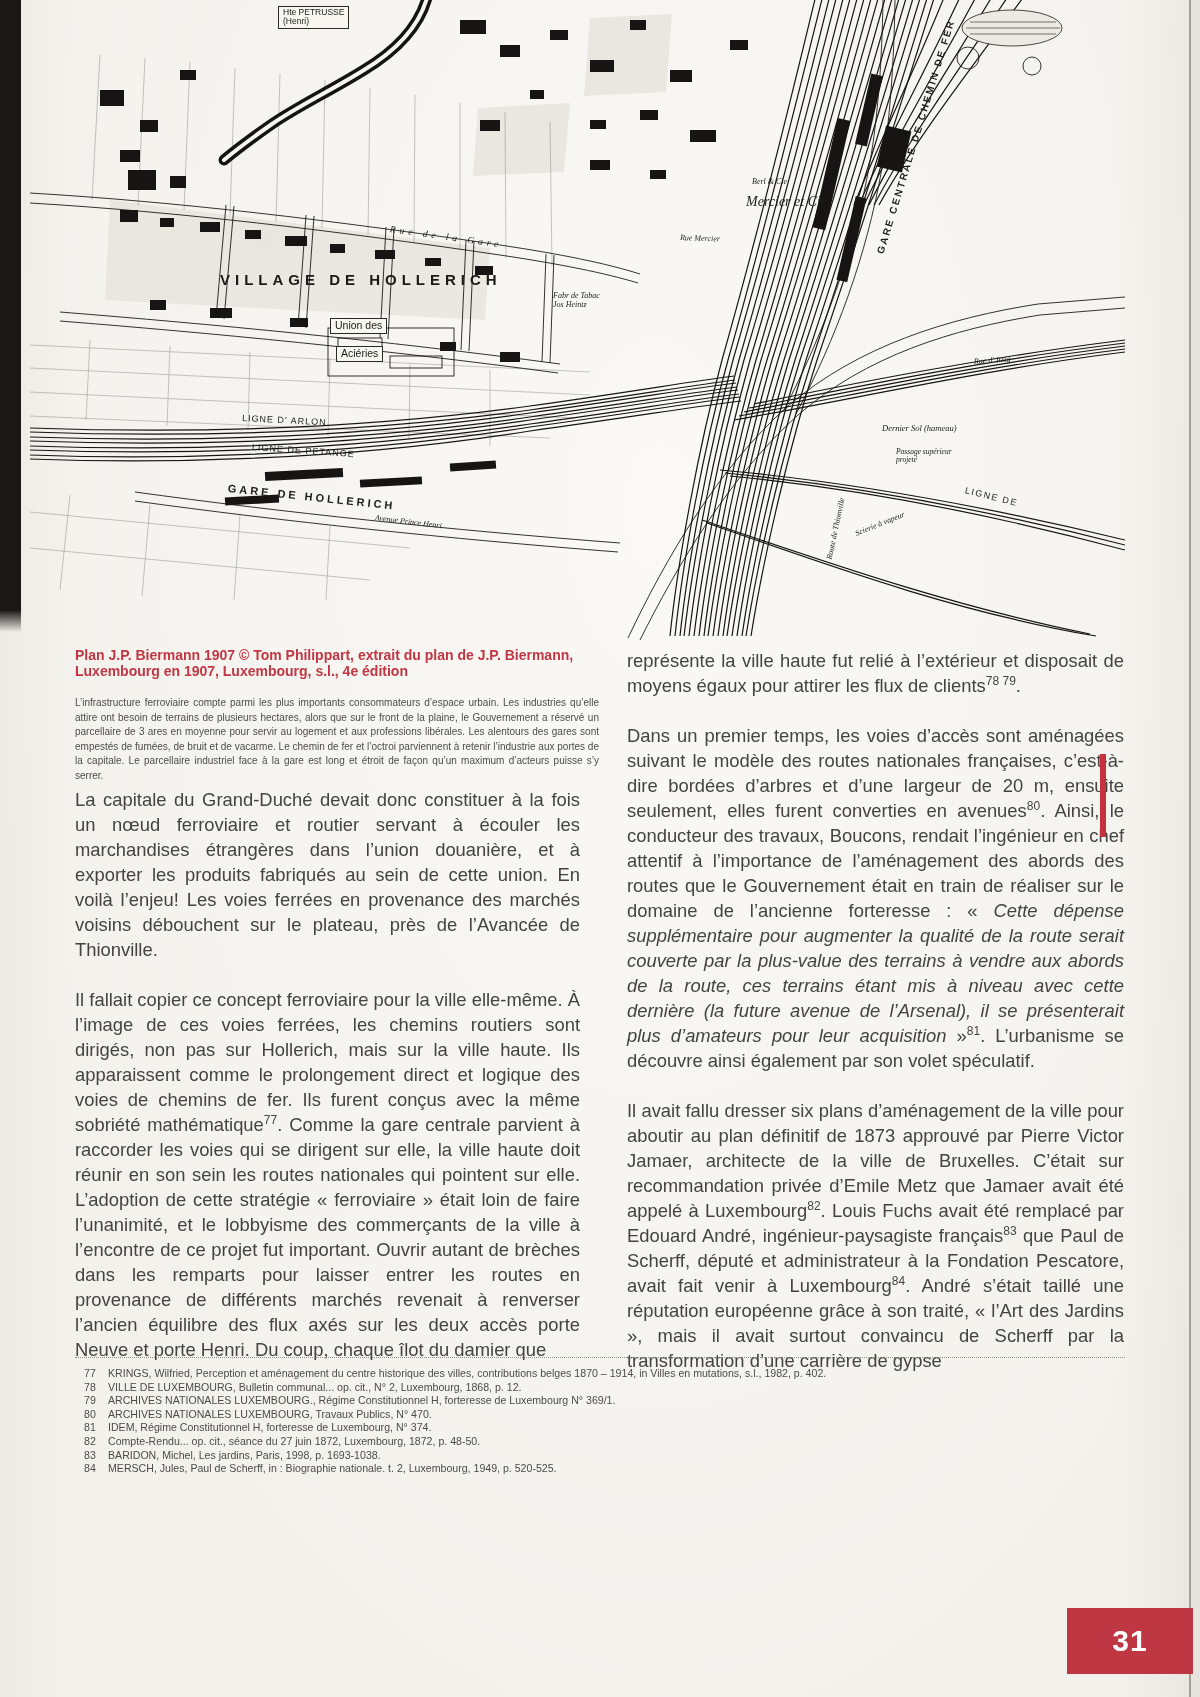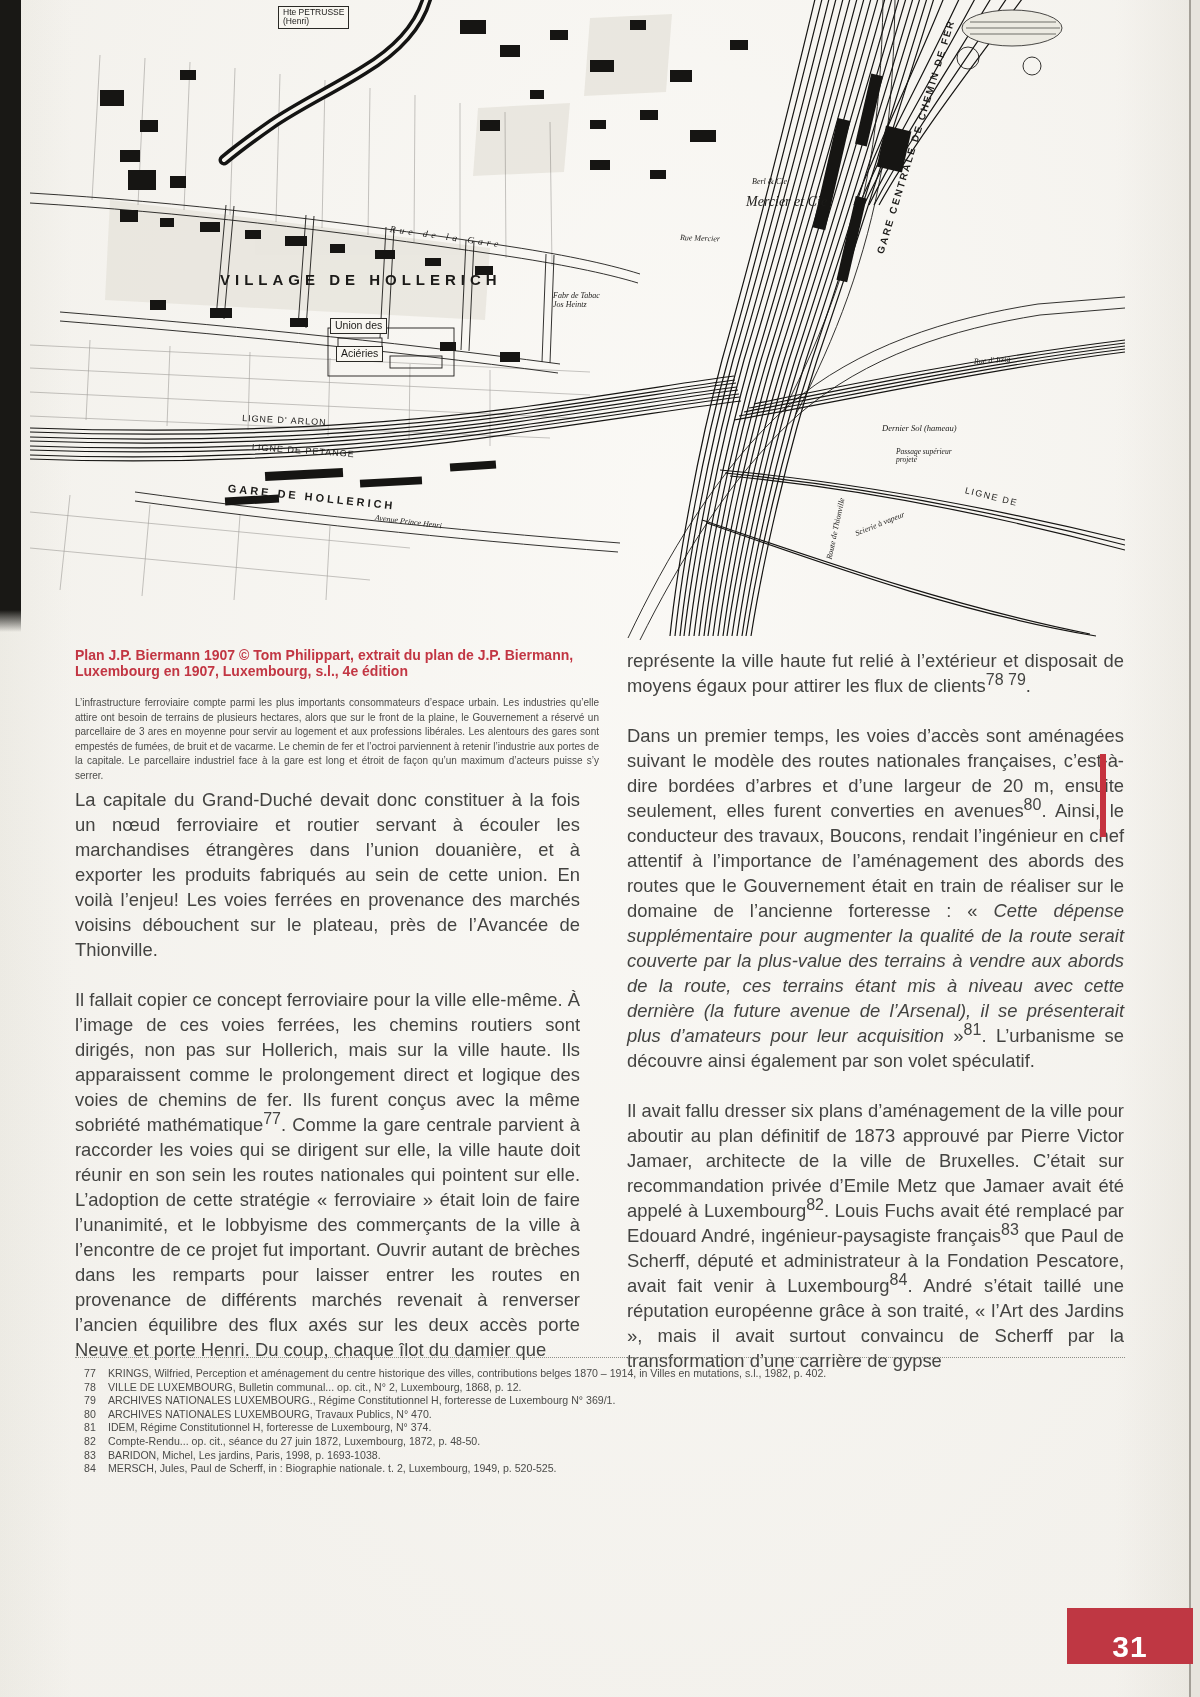--- a/index.html
+++ b/index.html
@@ -30,35 +30,35 @@
   .map-label.caps{font-weight:bold;}
 
   
   .caption{position:absolute;left:75px;top:648px;width:524px;}
   .caption-title{color:var(--accent-red,#c23643);font-weight:bold;font-size:14px;line-height:15.5px;}
   .caption-body{color:#4c4c4a;font-size:10px;line-height:14.6px;text-align:justify;margin-top:17px;}
 
   
   .col{position:absolute;font-size:18.4px;line-height:25px;text-align:justify;color:var(--body-text,#434341);}
   .col p{margin:0 0 25px 0;}
-  .col sup{font-size:16px;line-height:0;vertical-align:super;}
+  .col sup{font-size:12px;line-height:0;vertical-align:super;}
   .col .it{font-style:italic;}
   .col-left{left:75px;top:787px;width:505px;}
   .col-right{left:627px;top:648px;width:497px;}
 
   
   .fn-sep{position:absolute;left:75px;top:1357px;width:1050px;border-top:1px dotted #8e8e86;}
   .footnotes{position:absolute;left:84px;top:1367px;width:1044px;font-size:10.6px;line-height:13.6px;color:#4b4b49;}
   .fn-row{display:flex;}
   .fn-num{flex:0 0 24px;}
   .fn-text{flex:1;}
 
   
-  .pagenum-box{position:absolute;left:1067px;top:1608px;width:126px;height:56px;
-    background:var(--pagenum-red,#bf3743);display:flex;align-items:flex-end;justify-content:center;}
+  .pagenum-box{position:absolute;left:1067px;top:1608px;width:126px;height:66px;
+    background:var(--pagenum-red,#bf3743);display:flex;align-items:center;justify-content:center;}
   .pagenum{color:#fff;font-size:30px;font-weight:bold;letter-spacing:1px;}
 </style>
 </head>
 <body>
 
 <div class="page">
 
   <div class="left-strip"></div>
 
   <div class="map-fig">

